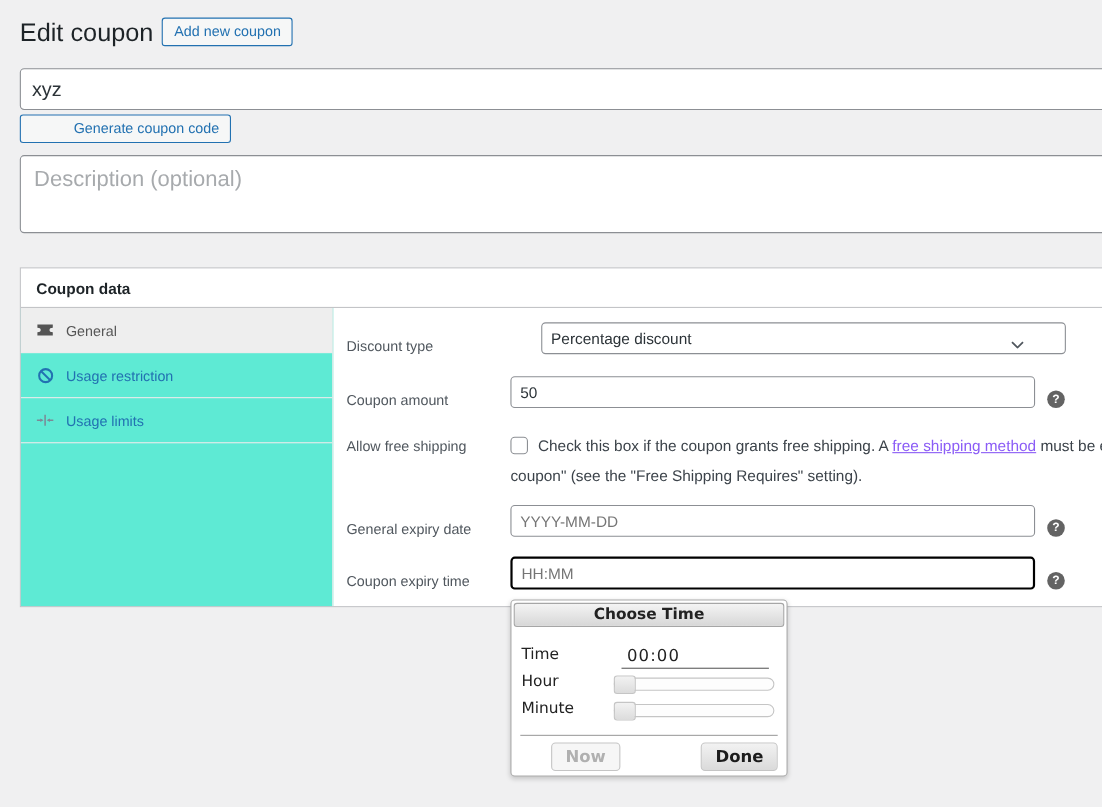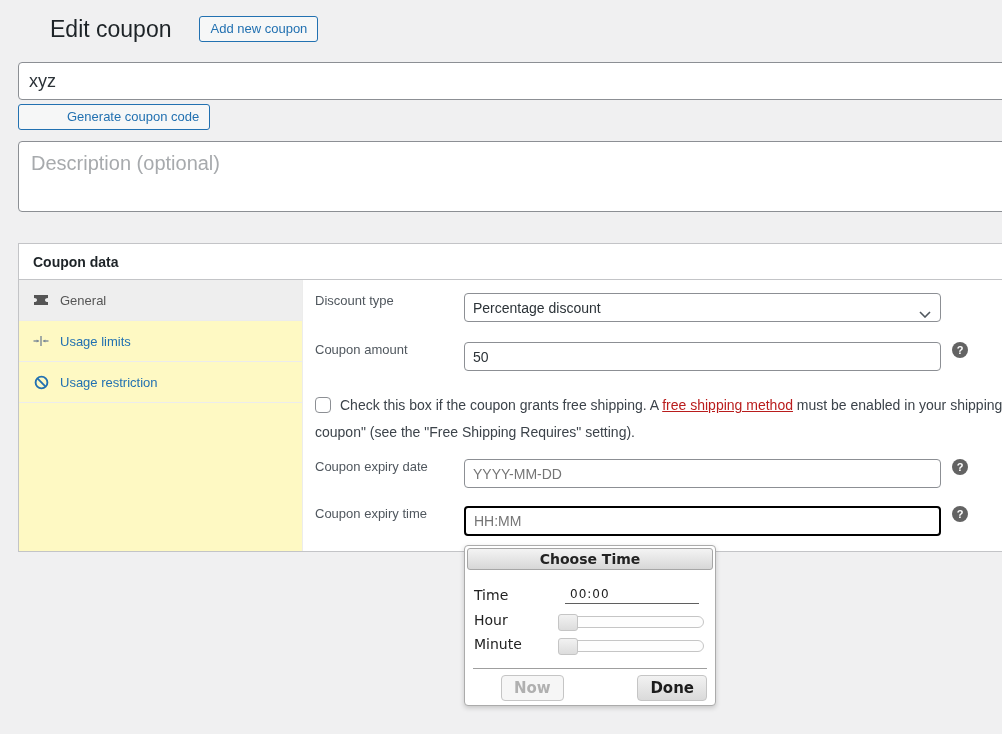--- a/index.html
+++ b/index.html
@@ -6,21 +6,21 @@
   html, body { width: 1002px; height: 734px; }
   body {
     position: relative;
     background: #f0f0f1;
     font-family: "Liberation Sans", sans-serif;
     overflow: hidden;
     color: #1d2327;
   }
 
   
-  .title-row { position: absolute; left: 18px; top: 14px; display: flex; align-items: center; gap: 28px; margin-left: 32px; }
+  .title-row { position: absolute; left: 18px; top: 14px; display: flex; align-items: center; gap: 8px; }
   .page-title { font-size: 23px; font-weight: 400; color: #1d2327; line-height: 30px; }
   .wp-btn {
     font-family: "Liberation Sans", sans-serif;
     font-size: 13px; color: #2271b1;
     background: #f6f7f7; border: 1px solid #2271b1;
     border-radius: 3px; padding: 5px 10px; cursor: pointer; line-height: 1.1;
   }
 
   
   .code-input {
@@ -44,80 +44,80 @@
   .panel {
     position: absolute; left: 18px; top: 243px; width: 1000px; height: 309px;
     background: #fff; border: 1px solid #c3c4c7;
   }
   .panel-header {
     height: 36px; border-bottom: 1px solid #c3c4c7;
     display: flex; align-items: center; padding: 0 14px;
     font-size: 14px; font-weight: 700; color: #1d2327;
   }
   .panel-body { position: relative; height: 271px; display: flex; }
-  .tabs-col { width: 284px; background: #fef9c3; border-right: 1px solid #ececec; }
+  .tabs-col { width: 284px; background: #5eead4; border-right: 1px solid #ececec; }
   .tab {
     height: 41px; display: flex; align-items: center; gap: 11px;
     padding-left: 14px; border-bottom: 1px solid #ececec;
     font-size: 13px; color: #2271b1; cursor: pointer;
   }
   .tab.active { background: #eeeeee; color: #555; }
   .tab .ticon { width: 16px; height: 16px; display: inline-flex; align-items: center; justify-content: center; }
 
   
-  .frow { position: absolute; left: 296px; display: flex; align-items: flex-start; }
+  .frow { position: absolute; left: 296px; display: flex; align-items: flex-end; }
   .frow .flabel { width: 149px; font-size: 13px; color: #50575e; flex: 0 0 149px; }
   .winput, .wselect {
     width: 477px; height: 29px; border: 1px solid #8c8f94; border-radius: 4px;
     background: #fff; padding: 0 8px; font-family: "Liberation Sans", sans-serif;
     font-size: 14px; color: #2c3338;
   }
   .winput::placeholder { color: #757575; opacity: 1; }
   .winput.focused { border: 2px solid #000000; height: 30px; }
   .select-wrap { position: relative; width: 477px; }
-  .wselect { appearance: none; -webkit-appearance: none; width: 100%; }
+  .wselect { appearance: none; -webkit-appearance: none; width: 100%; margin-left: 28px; }
   .chev { position: absolute; right: 10px; top: 11px; pointer-events: none; }
   .help-tip {
     width: 16px; height: 16px; margin-left: 11px; border-radius: 50%;
     background: #636363; color: #fff; font-size: 11px; font-weight: 700;
     display: inline-flex; align-items: center; justify-content: center;
     cursor: pointer; flex: 0 0 16px;
   }
 
   
   .ship-row { align-items: flex-start; }
   .ship-row .flabel { padding-top: 6px; }
   .ship-text { font-size: 14px; line-height: 27px; color: #3c434a; }
   .ship-line1 { white-space: nowrap; }
   .wcheckbox {
     display: inline-block; width: 16px; height: 16px; margin-right: 9px;
     border: 1px solid #8c8f94; border-radius: 4px; background: #fff;
     vertical-align: -3px; cursor: pointer;
   }
-  .ship-link { color: #b91c1c; text-decoration: underline; cursor: pointer; }
+  .ship-link { color: #8b5cf6; text-decoration: underline; cursor: pointer; }
 
   
   .timepicker {
     position: absolute; left: 464px; top: 545px; width: 252px; height: 161px;
     background: #fff; border: 1px solid #ababab; border-radius: 4px;
     box-shadow: 0 2px 5px rgba(0,0,0,.18);
     font-family: "DejaVu Sans", sans-serif; color: #222; z-index: 20;
   }
   .tp-header {
     position: absolute; left: 2px; right: 2px; top: 2px; height: 22px;
     border: 1px solid #a6a6a6; border-radius: 3px;
     background: linear-gradient(#f4f4f4, #d7d7d7);
     font-weight: 700; font-size: 14px; color: #222;
     text-align: center; line-height: 20px;
   }
   .tp-label { position: absolute; left: 9px; font-size: 14px; color: #222; }
   .tp-time-value {
     position: absolute; left: 100px; top: 41px; width: 134px;
     border-bottom: 1px solid #5f5f5f; padding: 0 0 2px 5px;
-    font-size: 12px; color: #222; letter-spacing: 1px; cursor: text;
+    font-size: 15px; color: #222; letter-spacing: 1px; cursor: text;
   }
   .tp-slider {
     position: absolute; left: 93px; width: 146px; height: 12px;
     border: 1px solid #c5c5c5; border-radius: 6px; background: #fdfdfd; cursor: pointer;
   }
   .tp-handle {
     position: absolute; left: -1px; top: -3px; width: 20px; height: 17px;
     border: 1px solid #c5c5c5; border-radius: 3px;
     background: linear-gradient(#f2f2f2, #dcdcdc); cursor: grab;
   }
@@ -150,42 +150,42 @@
   <div class="panel-body">
 
     <div class="tabs-col">
       <div class="tab active">
         <span class="ticon">
           <svg width="16" height="16" viewBox="0 0 16 16">
               <path d="M1,3 L15,3 L15,6 Q12,6 12,8 Q12,10 15,10 L15,13 L1,13 L1,10 Q4,10 4,8 Q4,6 1,6 Z" fill="#555"></path>
             </svg>
         </span>
         <span>General</span>
+      </div>
+      <div class="tab">
+        <span class="ticon">
+          <svg width="15" height="15" viewBox="0 0 16 16">
+              <circle cx="8" cy="8" r="6.3" fill="none" stroke="#2271b1" stroke-width="2"></circle>
+              <line x1="3.9" y1="3.9" x2="12.1" y2="12.1" stroke="#2271b1" stroke-width="2"></line>
+            </svg>
+        </span>
+        <span>Usage restriction</span>
       </div>
       <div class="tab">
         <span class="ticon">
           <svg width="16" height="16" viewBox="0 0 16 16" stroke="#7b8a97" stroke-width="1.4" fill="#7b8a97">
               <line x1="8" y1="3" x2="8" y2="13"></line>
               <line x1="0.5" y1="8" x2="5.5" y2="8"></line>
               <path d="M6.5,8 L3.6,6.4 L3.6,9.6 Z" stroke="none"></path>
               <line x1="15.5" y1="8" x2="10.5" y2="8"></line>
               <path d="M9.5,8 L12.4,6.4 L12.4,9.6 Z" stroke="none"></path>
             </svg>
         </span>
         <span>Usage limits</span>
       </div>
-      <div class="tab">
-        <span class="ticon">
-          <svg width="15" height="15" viewBox="0 0 16 16">
-              <circle cx="8" cy="8" r="6.3" fill="none" stroke="#2271b1" stroke-width="2"></circle>
-              <line x1="3.9" y1="3.9" x2="12.1" y2="12.1" stroke="#2271b1" stroke-width="2"></line>
-            </svg>
-        </span>
-        <span>Usage restriction</span>
-      </div>
     </div>
 
     <div class="frow" style="top:13px;">
       <span class="flabel">Discount type</span>
       <span class="select-wrap">
         <select class="wselect">
           <option>Percentage discount</option>
         </select>
         <span class="chev">
           <svg width="12" height="7" viewBox="0 0 12 7">
@@ -195,28 +195,29 @@
       </span>
     </div>
 
     <div class="frow" style="top:62px;">
       <span class="flabel">Coupon amount</span>
       <input class="winput" type="text" value="50" style="">
       <span class="help-tip">?</span>
     </div>
 
     <div class="frow ship-row" style="top:112px;">
+      <span class="flabel">Allow free shipping</span>
       <span class="ship-text">
         <span class="ship-line1"><span class="wcheckbox"></span><span>Check this box if the coupon grants free shipping. A </span><a class="ship-link">free shipping method</a><span> must be enabled in your shipping zone and be set to require "a valid free shipping</span></span>
         <span style="display:block;">coupon" (see the "Free Shipping Requires" setting).</span>
       </span>
     </div>
 
     <div class="frow" style="top:179px;">
-      <span class="flabel">Coupon expiry date</span>
+      <span class="flabel">General expiry date</span>
       <input class="winput" type="text" placeholder="YYYY-MM-DD" style="">
       <span class="help-tip">?</span>
     </div>
 
     <div class="frow" style="top:226px;">
       <span class="flabel">Coupon expiry time</span>
       <input class="winput focused" type="text" placeholder="HH:MM" style="">
       <span class="help-tip">?</span>
     </div>
 

